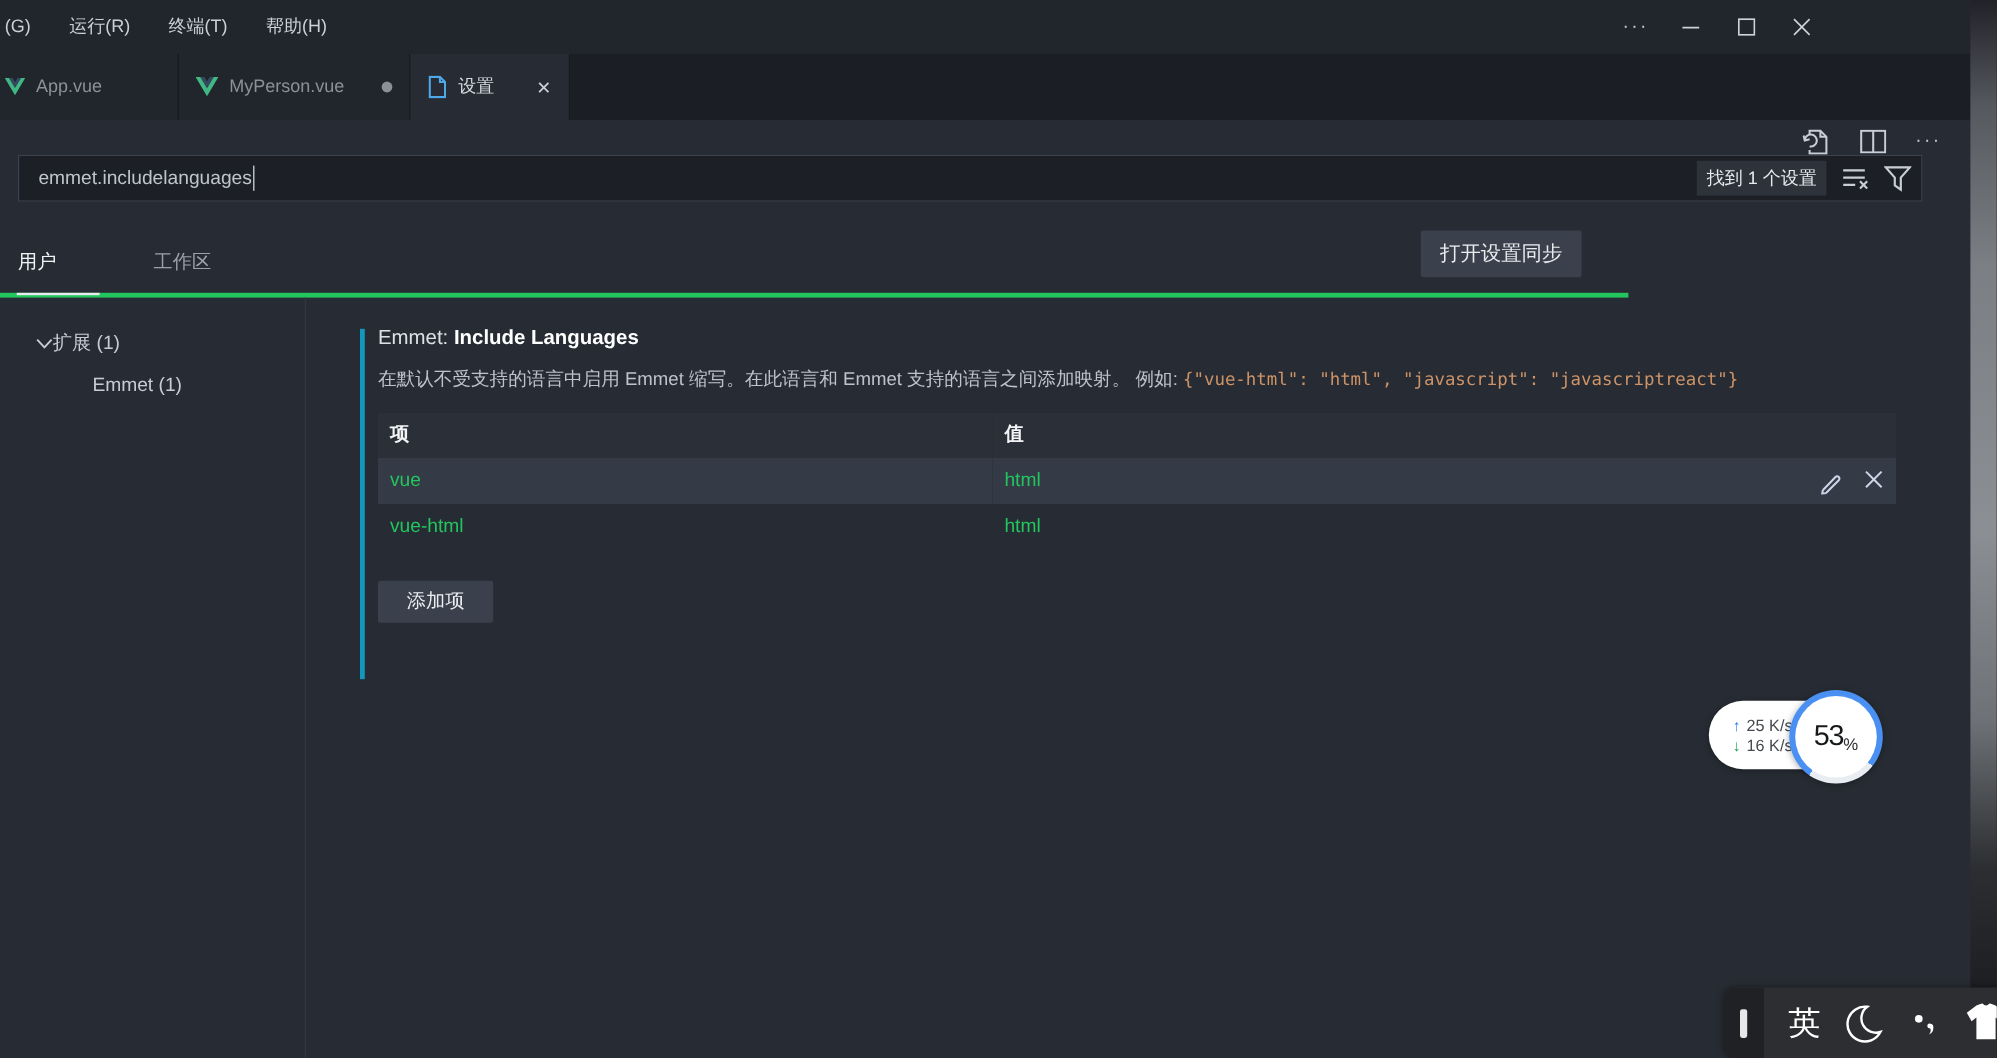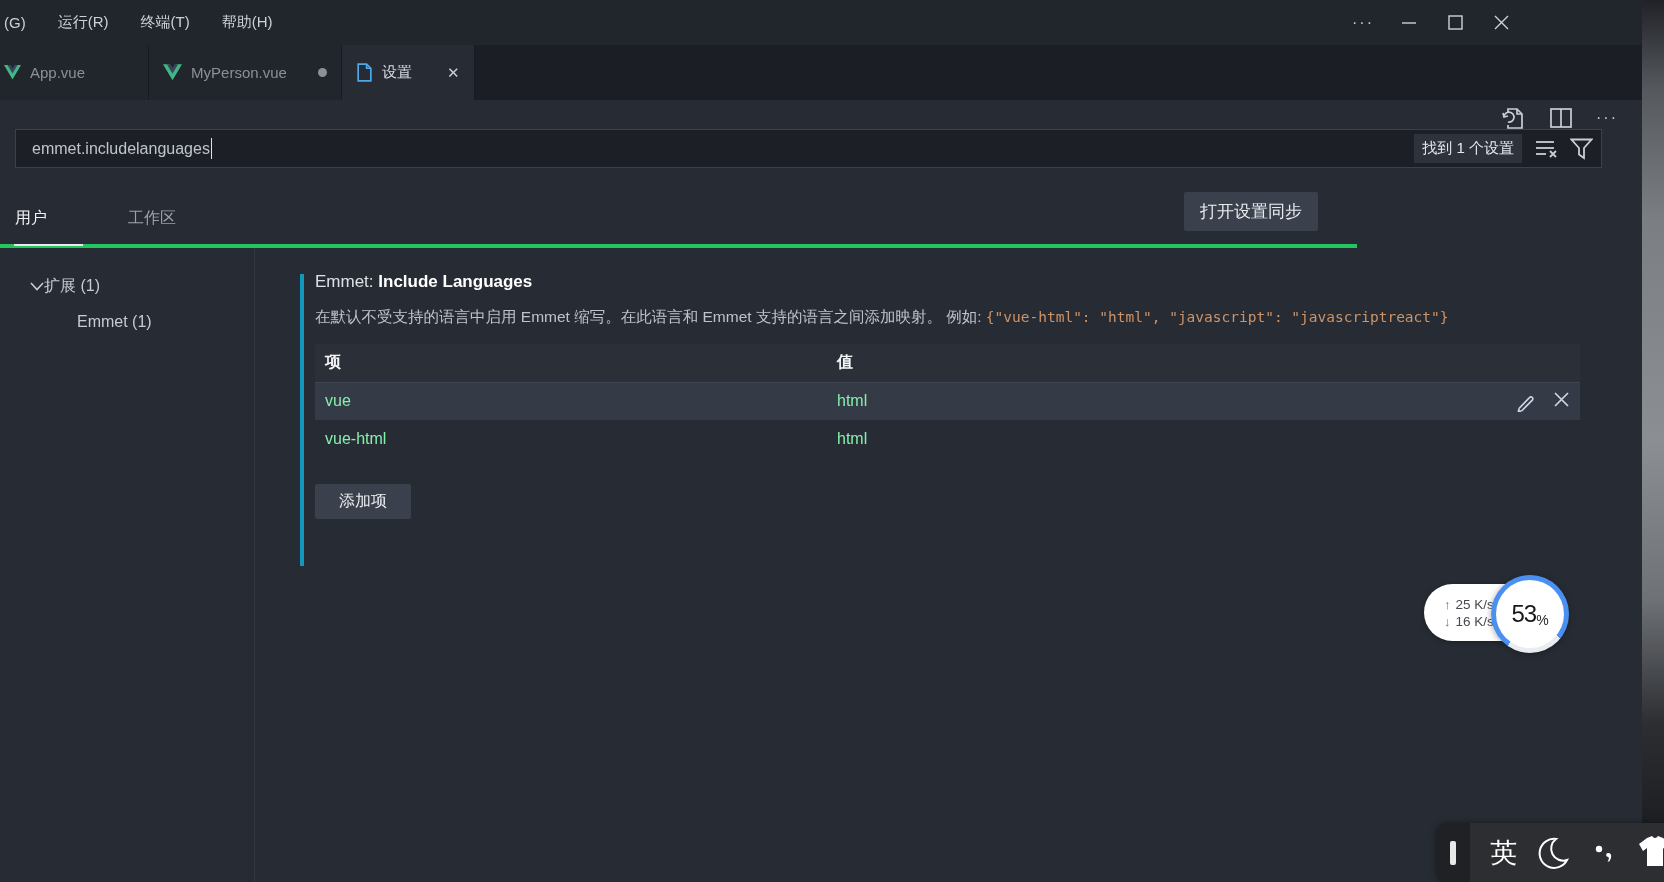--- a/index.html
+++ b/index.html
@@ -50,21 +50,21 @@
   #modified-bar { position:absolute; left:0; top:4px; width:4px; height:292px; background:#1297bd; }
   #setting-inner { margin-left:15px; }
   #setting-title { font-size:17px; color:#dde1e6; padding-top:2px; }
   #setting-title .bold { font-weight:bold; color:#ffffff; }
   #setting-desc { margin-top:10px; font-size:15.5px; line-height:29px; color:#bcc3cd; width:1270px; }
   .code { font-family:"DejaVu Sans Mono","Liberation Mono",monospace; color:#ce9367; font-size:14.5px; }
 
   #kv-table { margin-top:12px; width:1265px; border-collapse:collapse; }
   #kv-table th { text-align:left; font-size:16px; color:#f2f4f6; background:#2a2f38;
        height:38px; padding-left:10px; border-bottom:1px solid #3f4653; font-weight:bold; }
-  #kv-table td { font-size:16px; color:#86efac; height:38px; padding-left:10px;margin-top:20px; }
+  #kv-table td { font-size:16px; color:#22c55e; height:38px; padding-left:10px;margin-top:20px; }
   #kv-table .col-key { width:512px; }
   tr.row-hover { background:#343a46; position:relative; }
   .row-icons { display:flex; gap:16px; justify-content:flex-end; padding-right:10px; }
 
   #add-btn { margin-top:26px; margin-left:15px; background:#3a404c; color:#eceef1;
       font-size:16px; padding:7px 24px; border-radius:2px; display:inline-block; }
 
   
   #wallpaper { position:absolute; left:1642px; top:0; width:22px; height:882px;
      background:linear-gradient(#202227 0%, #55585c 10%, #7b7e82 25%, #8b8e92 50%, #6e7175 68%, #2c2e32 82%, #141518 100%); }

